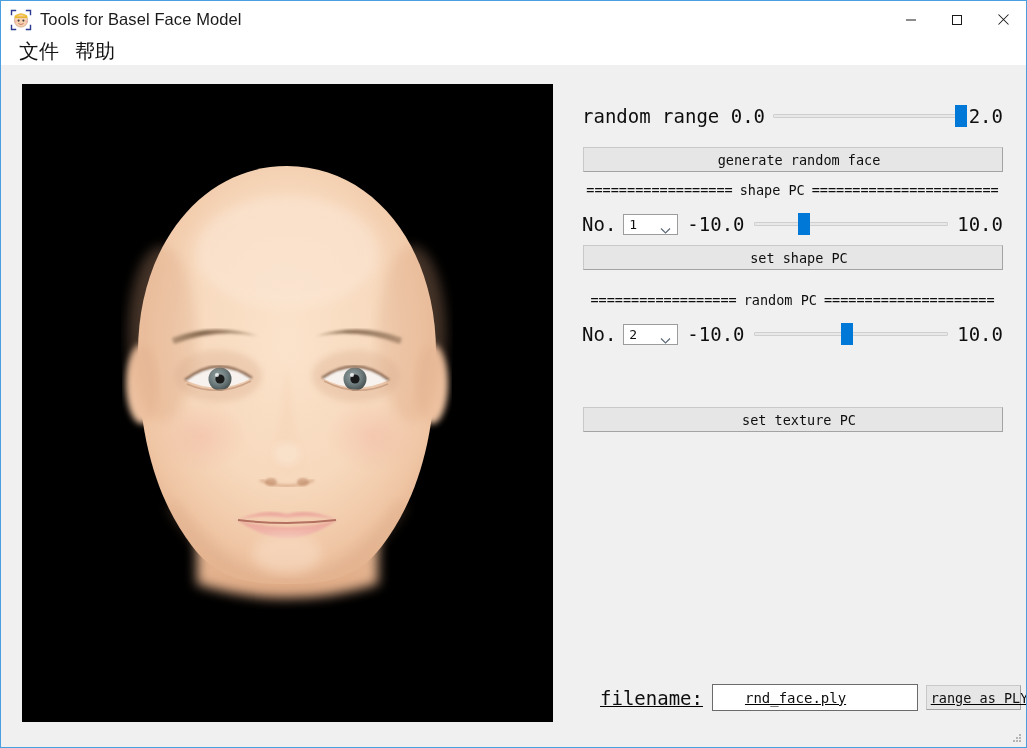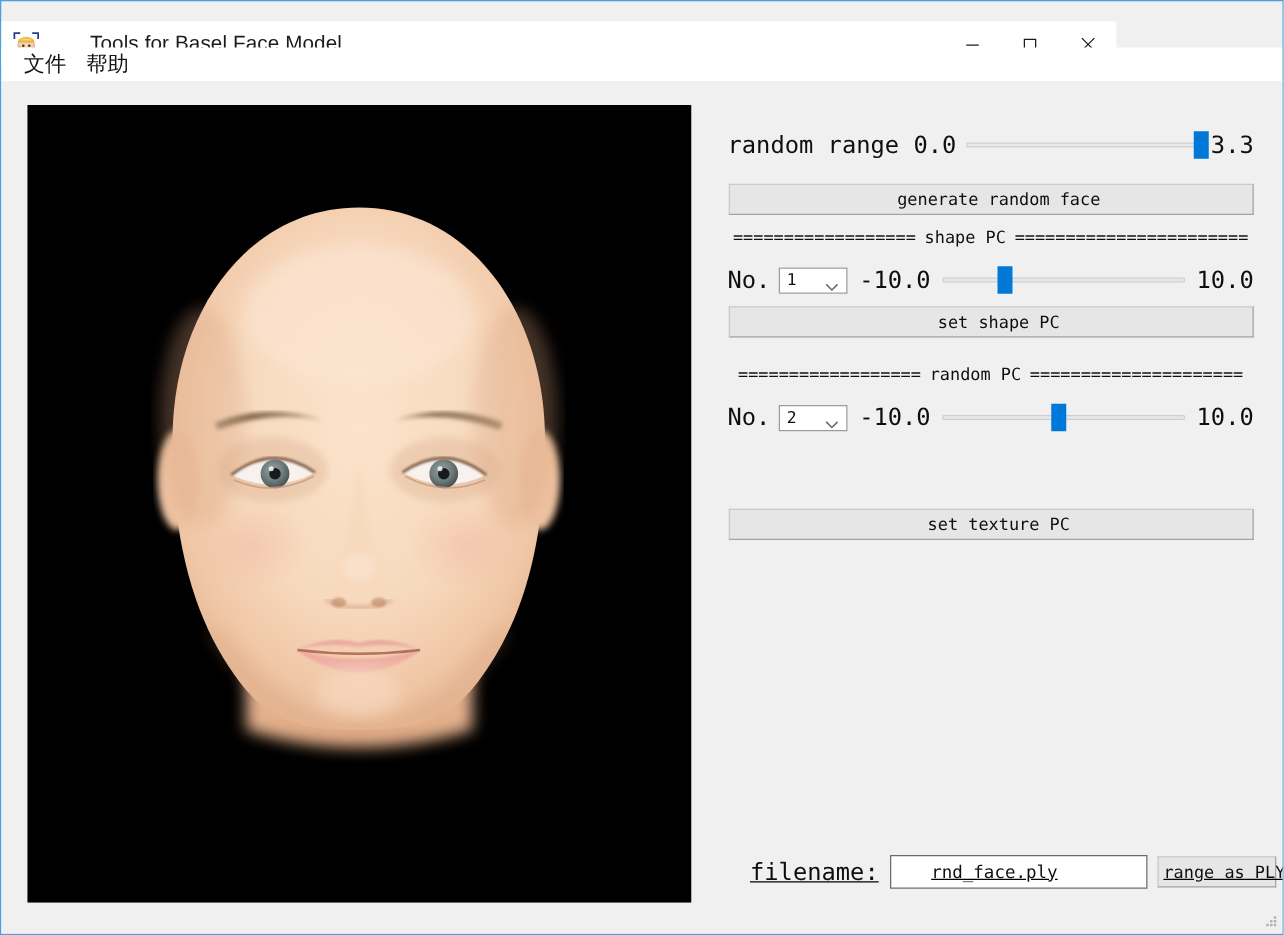--- a/index.html
+++ b/index.html
@@ -13,24 +13,24 @@
   #app {
     position: relative;
     width: 1027px; height: 748px;
     background: #f0f0f0;
     border: 1px solid #4a9fe0;
     overflow: hidden;
   }
 
   
   .titlebar {
-    position: absolute; left: 0; top: 16px;
-    width: 892px; height: 37px;
+    position: absolute; left: 0; top: 0;
+    width: 1025px; height: 37px;
     background: #ffffff;
-    display: flex; align-items: center; gap: 32px;
+    display: flex; align-items: center;
   }
   .titlebar-icon {
     width: 22px; height: 22px;
     margin-left: 9px; margin-right: 8px;
     position: relative; flex: none;
   }
   .title-text {
     font-size: 16.5px;
     color: #1b1b1b;
     font-family: "Liberation Sans", sans-serif;
@@ -48,21 +48,21 @@
 
   
   .menubar {
     position: absolute; left: 0; top: 37px;
     width: 1025px; height: 27px;
     background: #ffffff;
     display: flex; align-items: center;
     padding-left: 10px;
   }
   .menu-item {
-    font-size: 17px;
+    font-size: 20px;
     color: #141414;
     padding: 2px 8px;
     font-family: "Liberation Sans", sans-serif;
     white-space: nowrap;
   }
 
   
   .client {
     position: absolute; left: 0; top: 64px;
     width: 1025px; height: 682px;
@@ -352,21 +352,21 @@
     </div>
 
     <div class="panel">
 
       <div class="row" style="left:0; top:40px; width:421px;">
         <span class="lbl mono">random range 0.0</span>
         <div class="slider" style="margin:0 8px;">
           <div class="track"></div>
           <div class="handle" id="h-random" style="left: 100%; background: rgb(0, 120, 215);"></div>
         </div>
-        <span class="lbl mono">3.3</span>
+        <span class="lbl mono">2.0</span>
       </div>
 
       <div class="btn mono" style="position:absolute; left:1px; top:82px; width:420px;">generate random face</div>
 
       <div class="row" style="left:0; top:117px; width:421px; justify-content:center;">
         <span class="sep mono">==================</span>
         <span class="sep mono" style="padding:0 7px;">shape PC</span>
         <span class="sep mono">=======================</span>
       </div>
 

